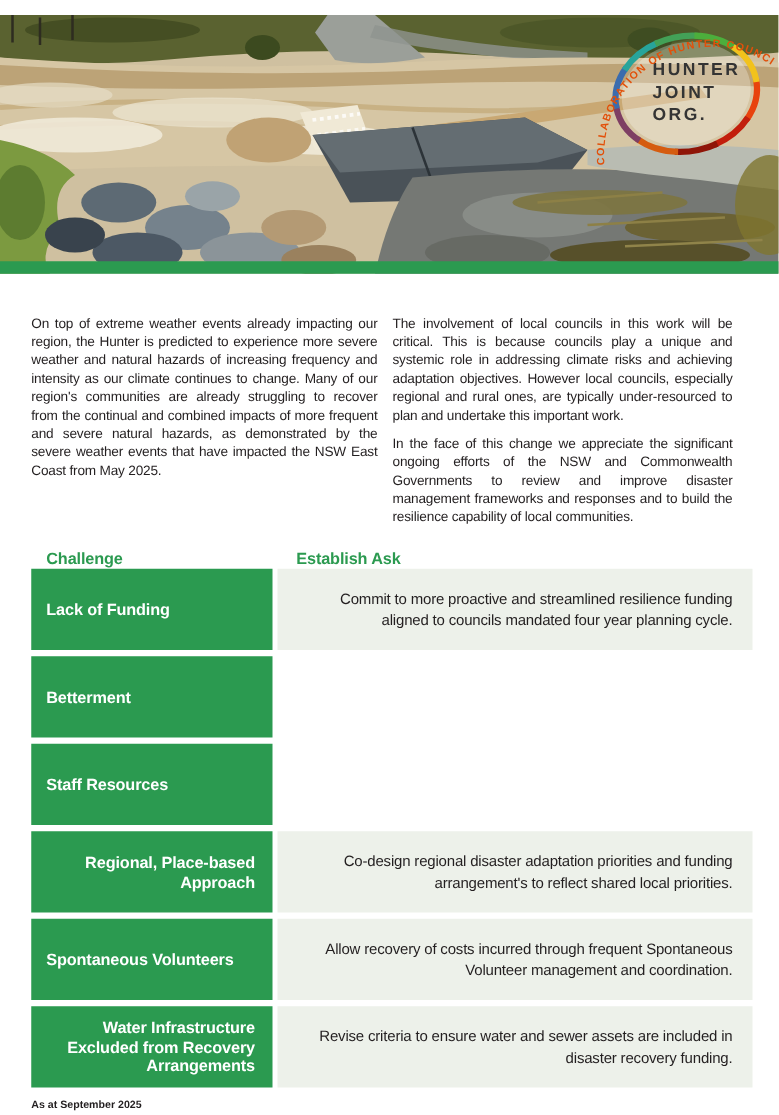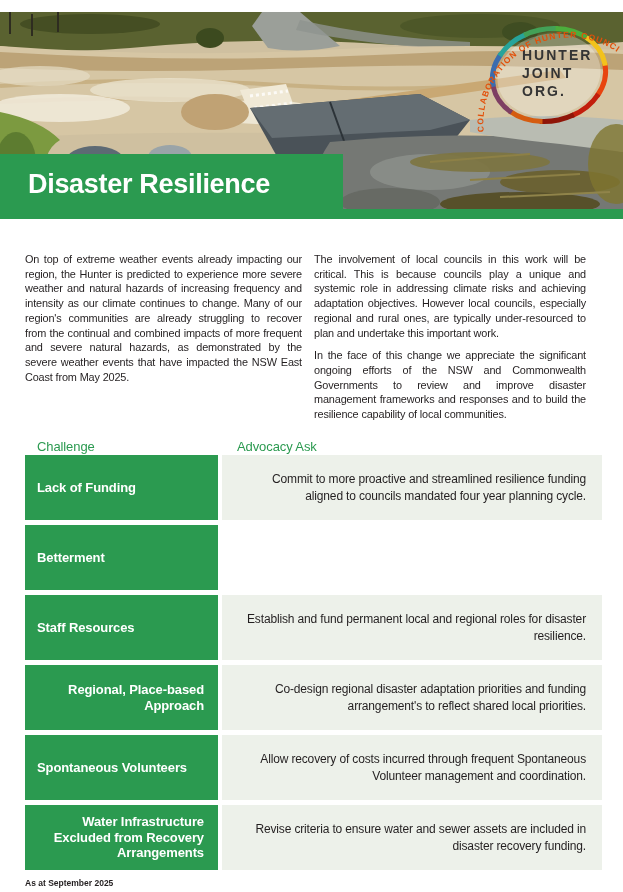--- a/index.html
+++ b/index.html
@@ -28,21 +28,21 @@
   
   .intro{position:absolute;top:240px;left:25px;width:577px;display:flex;gap:12px;}
   .intro .col{text-align:justify;color:var(--text);font-size:10.9px;line-height:14.7px;letter-spacing:-0.15px;}
   .intro .col-left{width:277px;}
   .intro .col-right{width:272px;}
   .intro p + p{margin-top:8px;}
 
   
   .table-block{position:absolute;top:427px;left:25px;width:577px;}
   .thead{position:relative;height:16px;margin-bottom:0;}
-  .thead span{position:absolute;top:0;color:var(--green);font-weight:normal;font-size:13px;letter-spacing:-0.1px;}
+  .thead span{position:absolute;top:0;color:var(--green);font-weight:bold;font-size:13px;letter-spacing:-0.1px;}
   .thead .h-challenge{left:12px;}
   .thead .h-advocacy{left:212px;}
   .rows{margin-top:0;}
   .row{display:flex;margin-bottom:5px;height:65px;}
   .cell-challenge{width:193px;margin-right:4px;background:var(--green);display:flex;align-items:center;text-align:right;}
   .cell-challenge span{color:#fff;font-weight:bold;font-size:13px;line-height:15.5px;letter-spacing:-0.1px;padding:0 14px 0 12px;}
   .cell-advocacy{flex:1;background:var(--cell-bg);display:flex;align-items:center;text-align:right;}
   .cell-advocacy span{color:var(--text);font-size:12px;line-height:17px;letter-spacing:-0.15px;padding:0 16px 0 12px;}
 
   
@@ -143,39 +143,36 @@
         <defs>
           <path id="tagline-arc" d="M 12 122 A 86 86 0 0 1 148 42" fill="none"></path>
         </defs>
         <text class="tagline-text">
           <textPath href="#tagline-arc" startOffset="2">COLLABORATION OF HUNTER COUNCILS</textPath>
         </text>
       </svg>
     </div>
 
     <div class="hero-strip"></div>
-    <div class="banner">
-      <h1>Disaster Resilience</h1>
-    </div>
   </div>
 
   <section class="intro">
     <div class="col col-left">
       <p>On top of extreme weather events already impacting our region, the Hunter is predicted to experience more severe weather and natural hazards of increasing frequency and intensity as our climate continues to change. Many of our region's communities are already struggling to recover from the continual and combined impacts of more frequent and severe natural hazards, as demonstrated by the severe weather events that have impacted the NSW East Coast from May 2025.</p>
     </div>
     <div class="col col-right">
       <p>The involvement of local councils in this work will be critical. This is because councils play a unique and systemic role in addressing climate risks and achieving adaptation objectives. However local councils, especially regional and rural ones, are typically under-resourced to plan and undertake this important work.</p>
       <p>In the face of this change we appreciate the significant ongoing efforts of the NSW and Commonwealth Governments to review and improve disaster management frameworks and responses and to build the resilience capability of local communities.</p>
     </div>
   </section>
 
   <section class="table-block">
     <div class="thead">
       <span class="h-challenge">Challenge</span>
-      <span class="h-advocacy">Advocacy Ask</span>
+      <span class="h-advocacy">Establish Ask</span>
     </div>
     <div class="rows" id="table-rows">
       <div class="row">
         <div class="cell-challenge">
           <span class="challenge-text">Lack of Funding</span>
         </div>
         <div class="cell-advocacy">
           <span class="advocacy-text">Commit to more proactive and streamlined resilience funding aligned to councils mandated four year planning cycle.</span>
         </div>
       </div>
@@ -183,23 +180,20 @@
       <div class="row">
         <div class="cell-challenge">
           <span class="challenge-text">Betterment</span>
         </div>
       </div>
 
       <div class="row">
         <div class="cell-challenge">
           <span class="challenge-text">Staff Resources</span>
         </div>
-        <div class="cell-advocacy">
-          <span class="advocacy-text">Establish and fund permanent local and regional roles for disaster resilience.</span>
-        </div>
       </div>
 
       <div class="row">
         <div class="cell-challenge">
           <span class="challenge-text">Regional, Place-based Approach</span>
         </div>
         <div class="cell-advocacy">
           <span class="advocacy-text">Co-design regional disaster adaptation priorities and funding arrangement's to reflect shared local priorities.</span>
         </div>
       </div>

